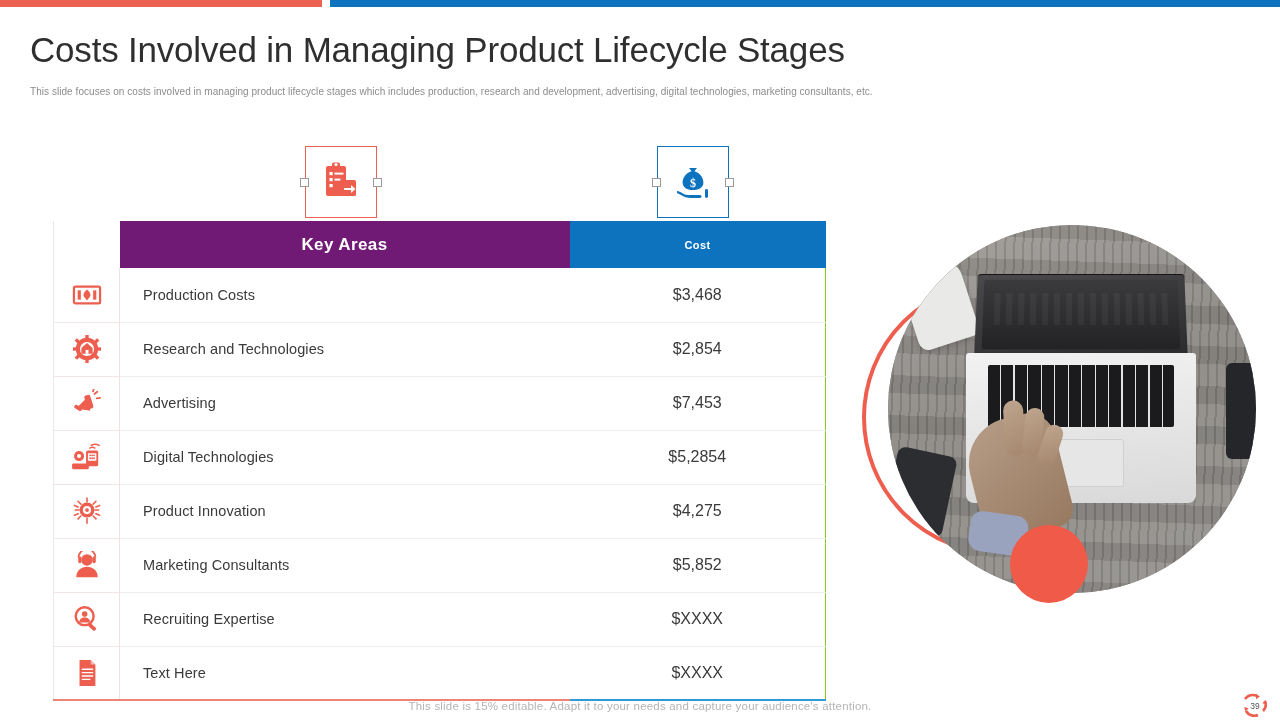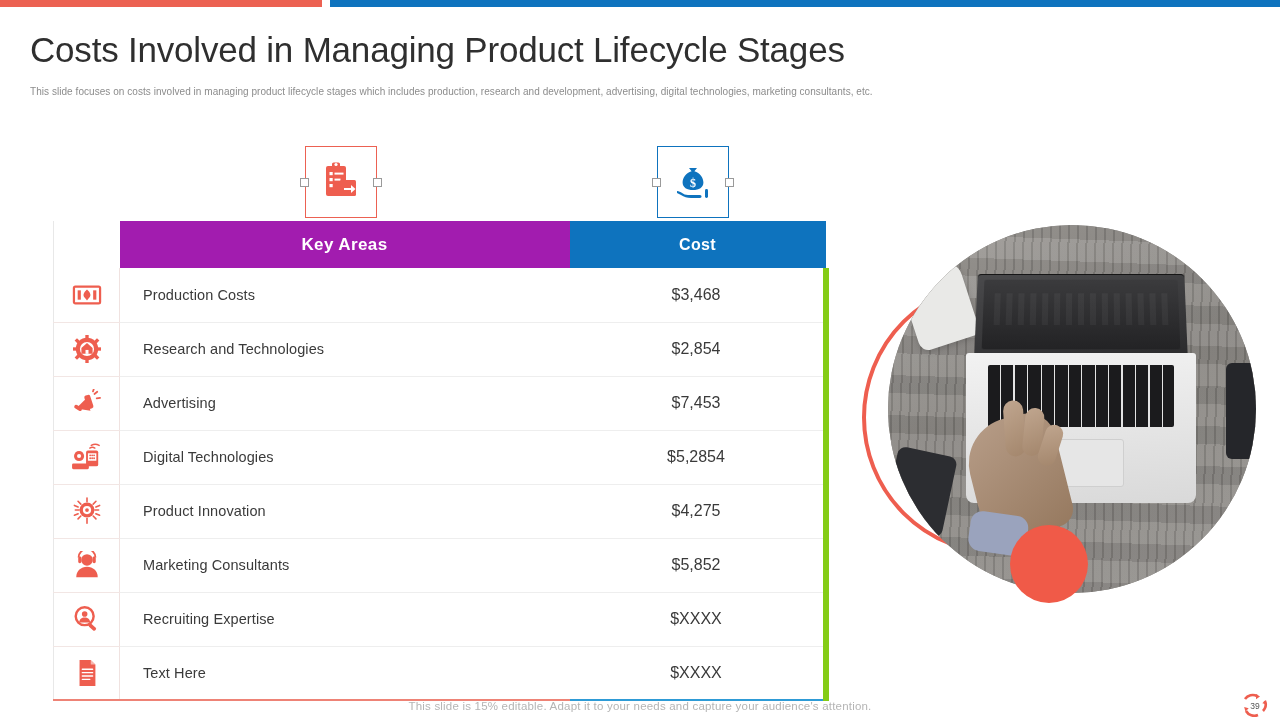--- a/index.html
+++ b/index.html
@@ -50,43 +50,43 @@
   }
   .table col.c-icon { width:66px; }
   .table col.c-area { width:450px; }
   .table col.c-cost { width:256px; }
 
   .table th, .table td { padding:0; }
 
   thead th { height:47px; vertical-align:middle; }
   th.h-blank { background:#fff; border-left:1px solid #e8e8e8; }
   th.h-area {
-    background:#a21caf; color:#fff; font-size:17px; font-weight:bold; text-align:center;
+    background:#701a75; color:#fff; font-size:17px; font-weight:bold; text-align:center;
     letter-spacing:0.4px;
   }
   th.h-cost {
-    background:#0E73BE; color:#fff; font-size:16px; font-weight:bold; text-align:center;
+    background:#0E73BE; color:#fff; font-size:11px; font-weight:bold; text-align:center;
     letter-spacing:0.4px;
   }
 
   tbody tr { height:54px; }
   td.t-icon {
     border-left:1px solid #e8e8e8;
     border-right:1px solid #f0e2e0;
     border-bottom:1px solid #f2e6e4;
     text-align:center; vertical-align:middle;
   }
   td.t-area {
     border-bottom:1px solid #eeeeee;
     font-size:14.5px; color:#3a3a3a; padding-left:23px; vertical-align:middle;
     letter-spacing:0.1px;
   }
   td.t-cost {
     border-bottom:1px solid #eeeeee;
-    border-right:6px solid #84cc16;
+    border-right:1px solid #84cc16;
     font-size:16px; color:#3a3a3a; text-align:center; vertical-align:middle;
   }
   tbody tr:last-child td.t-icon { border-bottom:2px solid #EE8376; }
   tbody tr:last-child td.t-area { border-bottom:2px solid #EE8376; }
   tbody tr:last-child td.t-cost { border-bottom:2px solid #2E9BD6; }
 
   .ticon { width:30px; height:28px; display:inline-block; vertical-align:middle; }
 
   
   .photo-wrap { position:absolute; left:862px; top:225px; width:370px; height:375px; }

